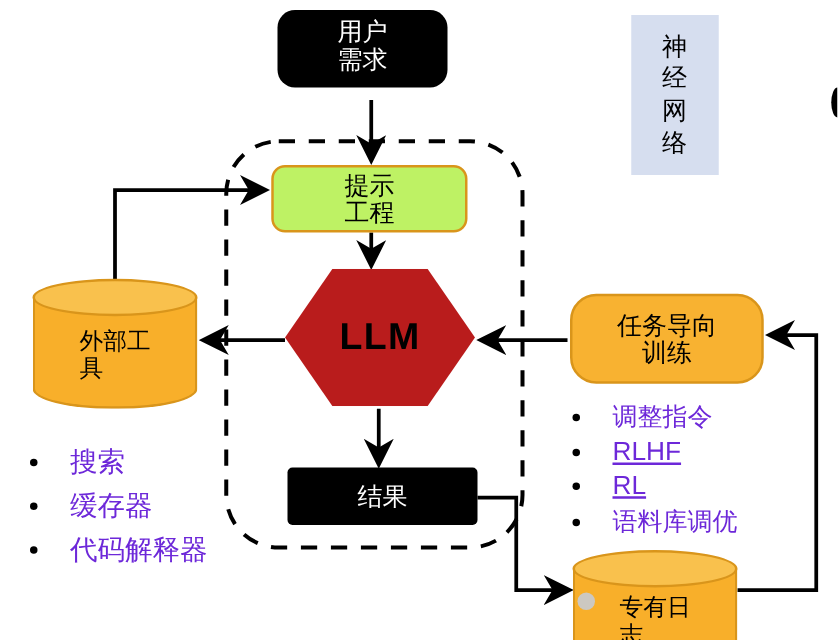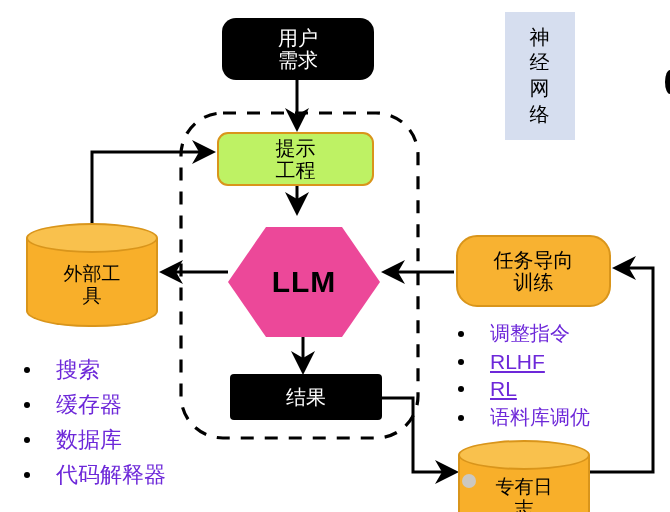--- a/index.html
+++ b/index.html
@@ -39,23 +39,24 @@
   }
   
   .blackbox{
     background:#000;
     color:#fff;
     border-radius:13px;
     font-family:"DejaVu Serif","Liberation Serif",serif;
     font-weight:500;
   }
   #user-demand{
-    left:222px; top:18px; width:152px; height:62px;
+    left:222px; top:8px; width:136px; height:62px;
     font-size:20px;
     border-radius:14px;
+    font-family:Liberation Mono, monospace;
   }
   #result-box{
     left:230px; top:374px; width:152px; height:46px;
     font-size:20px;
     border-radius:4px;
   }
   #prompt-eng{
     left:217px; top:132px; width:157px; height:54px;
     background:#bef264;
     border:2px solid #D9951B;
@@ -80,28 +81,27 @@
     background:#D6DEEF;
     font-family:"DejaVu Serif","Liberation Serif",serif;
     font-size:20px;
     color:#000;
     letter-spacing:1px;
     line-height:1.28;
   }
   
   #llm-hex{
     left:228px; top:215px; width:152px; height:110px;
-    background:#ec4899;
+    background:#b91c1c;
     clip-path:polygon(25% 0%, 75% 0%, 100% 50%, 75% 100%, 25% 100%, 0% 50%);
     color:#000;
     font-family:"Liberation Sans","DejaVu Sans",sans-serif;
     font-weight:bold;
     font-size:30px;
     letter-spacing:1px;
-    margin-top:12px;
   }
   
   .cyl{
     position:absolute;
   }
   .cyl .body{
     position:absolute;
     left:0;right:0;
     background:#F8AF2A;
     border-left:2px solid #D9951B;
@@ -119,21 +119,21 @@
     border:2px solid #D9951B;
     border-radius:50%;
     box-sizing:border-box;
   }
   .cyl .label{
     position:absolute;
     left:0;right:0;
     display:flex;
     align-items:center;
     justify-content:center;
-    text-align:center;
+    text-align:left;
     font-family:"DejaVu Serif","Liberation Serif",serif;
     font-size:19px;
     color:#000;
     line-height:1.15;
     z-index:3;
   }
   #ext-tools{ left:26px; top:223px; width:132px; height:104px; }
   #ext-tools .body{ top:15px; bottom:0; }
   #ext-tools .top{ }
   #ext-tools .label{ top:32px; height:60px; }
@@ -286,21 +286,20 @@
       <div>
         <div>专有日</div>
         <div>志</div>
       </div>
     </div>
   </div>
 
   <ul class="bullets" id="tool-bullets">
     <li>搜索</li>
     <li>缓存器</li>
-    <li>数据库</li>
     <li>代码解释器</li>
   </ul>
 
   <ul class="bullets" id="train-bullets">
     <li>调整指令</li>
     <li class="latin-item">RLHF</li>
     <li class="latin-item">RL</li>
     <li>语料库调优</li>
   </ul>
 

